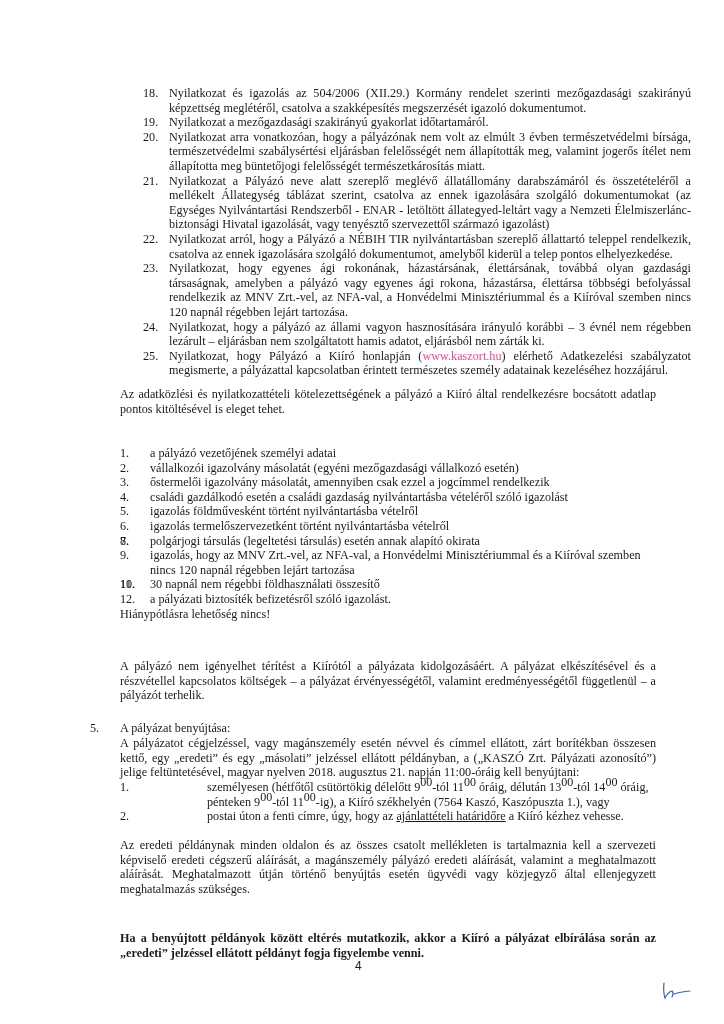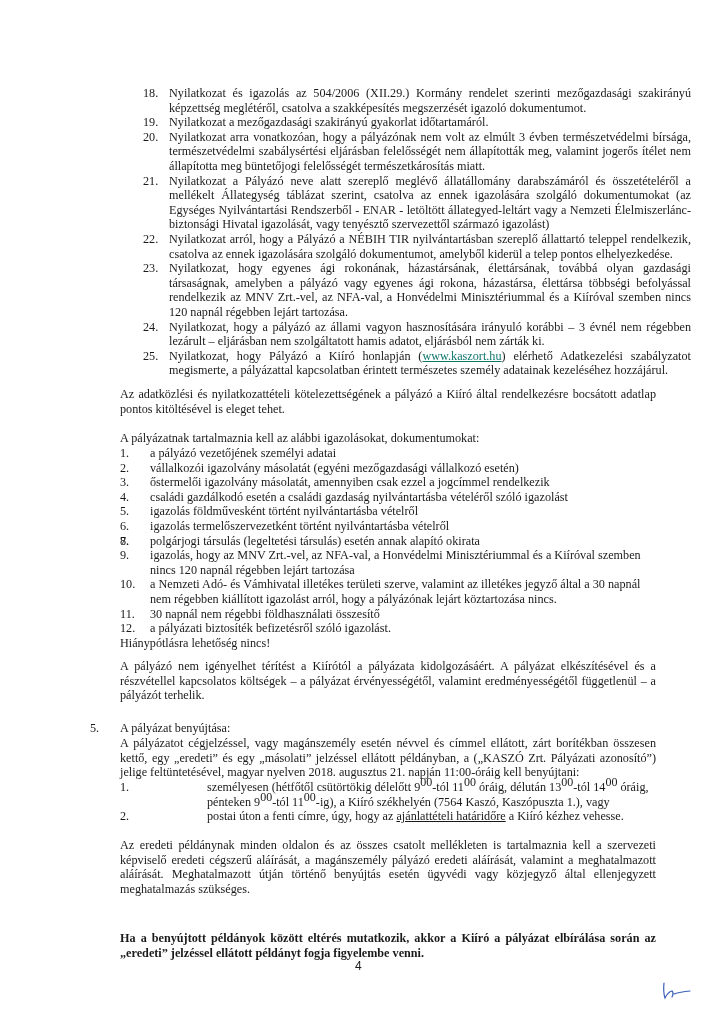--- a/index.html
+++ b/index.html
@@ -13,21 +13,21 @@
   .ni { position: relative; padding-left: 26px; text-align: justify; }
   .ni .n { position: absolute; left: 0; top: 0; }
   .para { position: absolute; left: 120px; width: 536px; text-align: justify; }
   .reqlist { position: absolute; left: 120px; width: 536px; }
   .ri { position: relative; padding-left: 30px; }
   .ri .n { position: absolute; left: 0; top: 0; }
   .sec5num { position: absolute; left: 90px; top: 721px; }
   .sublist { position: absolute; left: 120px; width: 536px; }
   .si { position: relative; padding-left: 87px; }
   .si .n { position: absolute; left: 0; top: 0; }
-  a.link { color: #0f766e; text-decoration: underline; }
+  a.link { color: #ec4899; }
   .pagenum { position: absolute; left: 355px; top: 959px; font-family: "Liberation Sans", sans-serif; font-size: 12px; }
   .sig { position: absolute; left: 660px; top: 980px; }
   sup { font-size: 12px; line-height: 0; }
   .u { text-decoration: underline; }
 </style>
 </head>
 <body>
 
 <div class="page">
 
@@ -37,33 +37,32 @@
     <div class="ni"><span class="n">20.</span><span>Nyilatkozat arra vonatkozóan, hogy a pályázónak nem volt az elmúlt 3 évben természetvédelmi bírsága, természetvédelmi szabálysértési eljárásban felelősségét nem állapították meg, valamint jogerős ítélet nem állapította meg büntetőjogi felelősségét természetkárosítás miatt.</span></div>
     <div class="ni"><span class="n">21.</span><span>Nyilatkozat a Pályázó neve alatt szereplő meglévő állatállomány darabszámáról és összetételéről a mellékelt Állategység táblázat szerint, csatolva az ennek igazolására szolgáló dokumentumokat (az Egységes Nyilvántartási Rendszerből - ENAR - letöltött állategyed-leltárt vagy a Nemzeti Élelmiszerlánc-biztonsági Hivatal igazolását, vagy tenyésztő szervezettől származó igazolást)</span></div>
     <div class="ni"><span class="n">22.</span><span>Nyilatkozat arról, hogy a Pályázó a NÉBIH TIR nyilvántartásban szereplő állattartó teleppel rendelkezik, csatolva az ennek igazolására szolgáló dokumentumot, amelyből kiderül a telep pontos elhelyezkedése.</span></div>
     <div class="ni"><span class="n">23.</span><span>Nyilatkozat, hogy egyenes ági rokonának, házastársának, élettársának, továbbá olyan gazdasági társaságnak, amelyben a pályázó vagy egyenes ági rokona, házastársa, élettársa többségi befolyással rendelkezik az MNV Zrt.-vel, az NFA-val, a Honvédelmi Minisztériummal és a Kiíróval szemben nincs 120 napnál régebben lejárt tartozása.</span></div>
     <div class="ni"><span class="n">24.</span><span>Nyilatkozat, hogy a pályázó az állami vagyon hasznosítására irányuló korábbi – 3 évnél nem régebben lezárult – eljárásban nem szolgáltatott hamis adatot, eljárásból nem zárták ki.</span></div>
     <div class="ni"><span class="n">25.</span><span>Nyilatkozat, hogy Pályázó a Kiíró honlapján (</span><a class="link">www.kaszort.hu</a><span>) elérhető Adatkezelési szabályzatot megismerte, a pályázattal kapcsolatban érintett természetes személy adatainak kezeléséhez hozzájárul.</span></div>
   </div>
 
   <div class="para" style="top:387px;">Az adatközlési és nyilatkozattételi kötelezettségének a pályázó a Kiíró által rendelkezésre bocsátott adatlap pontos kitöltésével is eleget tehet.</div>
 
-  <div class="para" style="top:431px;">A pályázatnak tartalmaznia kell az alábbi igazolásokat, dokumentumokat:</div>
 
   <div class="reqlist" style="top:446px;">
     <div class="ri"><span class="n">1.</span><span>a pályázó vezetőjének személyi adatai</span></div>
     <div class="ri"><span class="n">2.</span><span>vállalkozói igazolvány másolatát (egyéni mezőgazdasági vállalkozó esetén)</span></div>
     <div class="ri"><span class="n">3.</span><span>őstermelői igazolvány másolatát, amennyiben csak ezzel a jogcímmel rendelkezik</span></div>
     <div class="ri"><span class="n">4.</span><span>családi gazdálkodó esetén a családi gazdaság nyilvántartásba vételéről szóló igazolást</span></div>
     <div class="ri"><span class="n">5.</span><span>igazolás földművesként történt nyilvántartásba vételről</span></div>
     <div class="ri"><span class="n">6.</span><span>igazolás termelőszervezetként történt nyilvántartásba vételről</span></div>
     <div class="ri"><span class="n">7.</span></div>
     <div class="ri"><span class="n">8.</span><span>polgárjogi társulás (legeltetési társulás) esetén annak alapító okirata</span></div>
     <div class="ri"><span class="n">9.</span><span>igazolás, hogy az MNV Zrt.-vel, az NFA-val, a Honvédelmi Minisztériummal és a Kiíróval szemben nincs 120 napnál régebben lejárt tartozása</span></div>
-    <div class="ri"><span class="n">10.</span><span>a Nemzeti Adó- és Vámhivatal illetékes területi szerve, valamint az illetékes jegyző által a 30 napnál nem régebben kiállított igazolást arról, hogy a pályázónak lejárt köztartozása nincs.</span></div>
+    <div class="ri"><span class="n">10.</span></div>
     <div class="ri"><span class="n">11.</span><span>30 napnál nem régebbi földhasználati összesítő</span></div>
     <div class="ri"><span class="n">12.</span><span>a pályázati biztosíték befizetésről szóló igazolást.</span></div>
     <div>Hiánypótlásra lehetőség nincs!</div>
   </div>
 
   <div class="para" style="top:659px;">A pályázó nem igényelhet térítést a Kiírótól a pályázata kidolgozásáért. A pályázat elkészítésével és a részvétellel kapcsolatos költségek – a pályázat érvényességétől, valamint eredményességétől függetlenül – a pályázót terhelik.</div>
 
   <div class="sec5num">5.</div>
   <div class="para" style="top:721px;">A pályázat benyújtása:</div>
   <div class="para" style="top:736px;">A pályázatot cégjelzéssel, vagy magánszemély esetén névvel és címmel ellátott, zárt borítékban összesen kettő, egy „eredeti” és egy „másolati” jelzéssel ellátott példányban, a („KASZÓ Zrt. Pályázati azonosító”) jelige feltüntetésével, magyar nyelven 2018. augusztus 21. napján 11:00-óráig kell benyújtani:</div>

